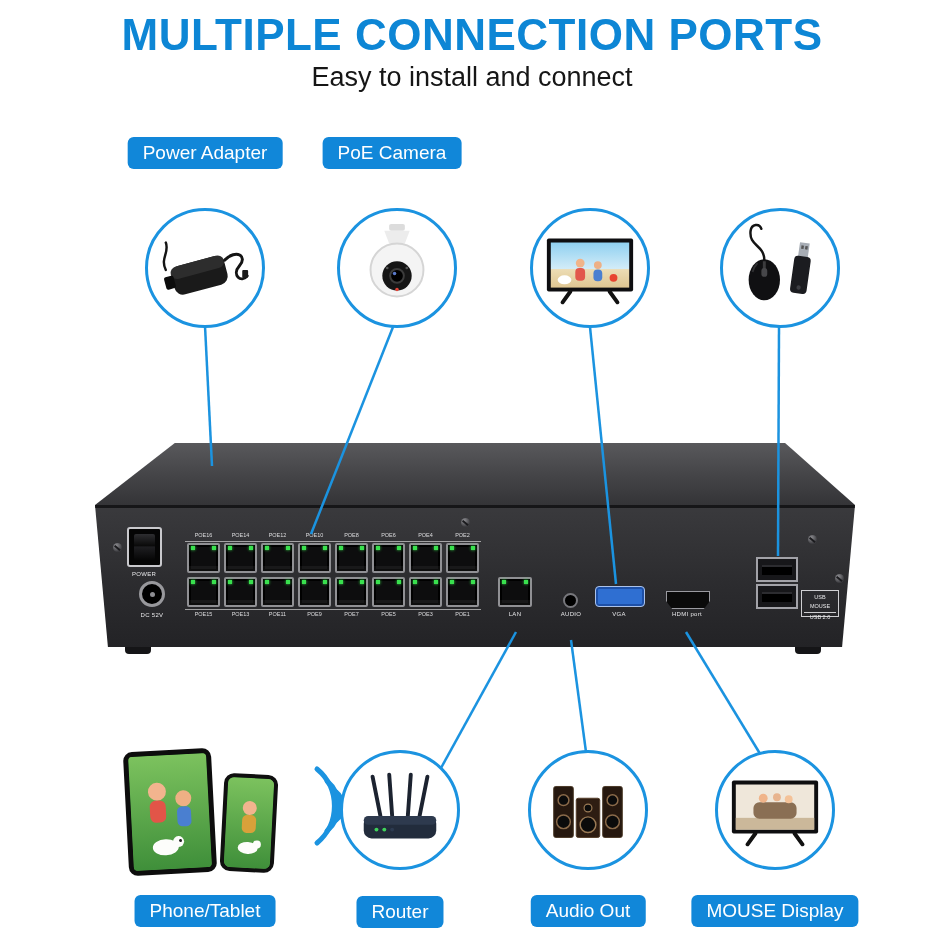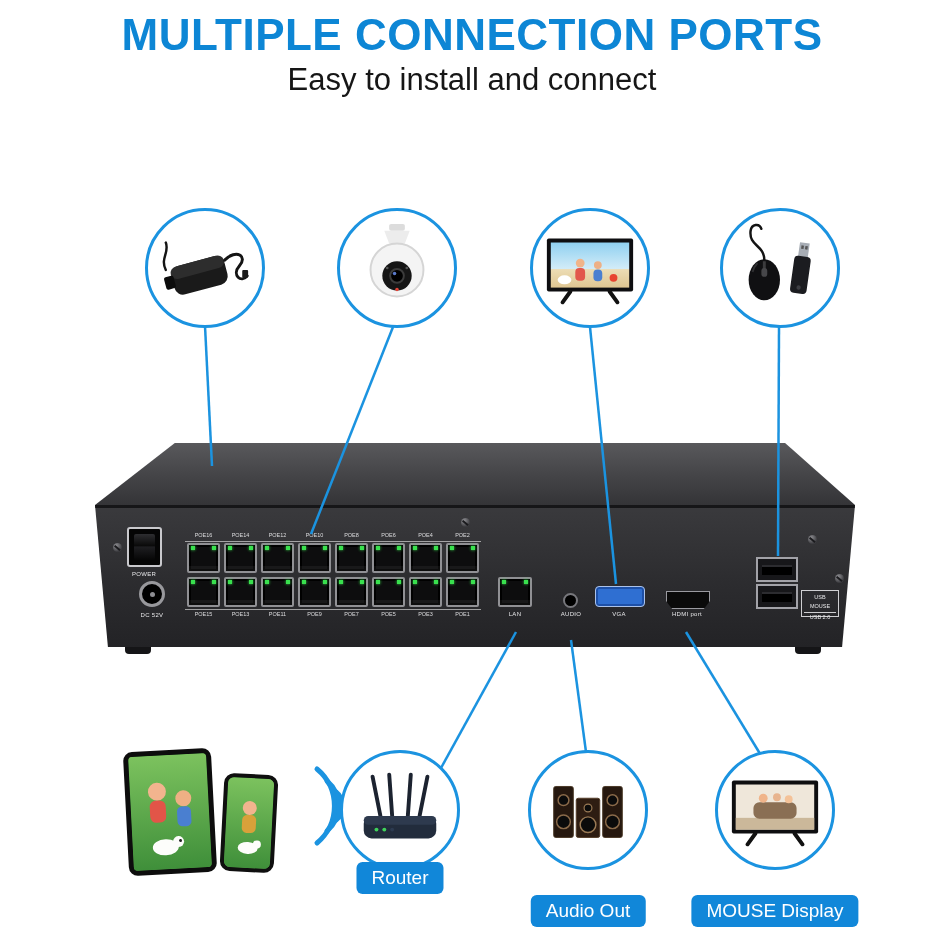--- a/index.html
+++ b/index.html
@@ -1,21 +1,21 @@
 <!DOCTYPE html>
 <html><head>
 <meta charset="utf-8">
 <style>
   html,body{margin:0;padding:0;}
   .page{position:relative;width:944px;height:950px;background:#ffffff;overflow:hidden;
         font-family:"Liberation Sans",sans-serif;}
   .title{position:absolute;top:10px;left:0;width:100%;margin:0;text-align:center;
          font-size:44px;font-weight:bold;color:#0d86d5;letter-spacing:.5px;}
   .subtitle{position:absolute;top:62px;left:0;width:100%;text-align:center;
-            font-size:31px;color:#161616;}
+            font-size:27px;color:#161616;}
   .pill{position:absolute;transform:translateX(-50%);background:#1187d9;color:#fff;
         font-size:19px;padding:5px 15px;border-radius:6px;white-space:nowrap;}
   .circle{position:absolute;width:114px;height:114px;border-radius:50%;
           border:3px solid #1b93e0;background:#fff;transform:translate(-50%,-50%);
           display:flex;align-items:center;justify-content:center;overflow:hidden;}
   .circle svg{width:98px;height:98px;}
   .overlay{position:absolute;left:0;top:0;width:950px;height:950px;pointer-events:none;}
   .overlay line{stroke:#1b93e0;stroke-width:2.5;}
   .overlay path.wifi{stroke:#1b93e0;stroke-width:5;fill:none;stroke-linecap:round;}
 
@@ -165,20 +165,22 @@
     <line x1="516" y1="632" x2="441" y2="768"></line>
     <line x1="571" y1="640" x2="586" y2="752"></line>
     <line x1="686" y1="632" x2="762" y2="757"></line>
     <g>
       <path class="wifi" d="M336 820 A18 18 0 0 0 336 792"></path>
       <path class="wifi" d="M327 831 A33 33 0 0 0 327 781"></path>
       <path class="wifi" d="M317 843 A48 48 0 0 0 317 769"></path>
     </g>
   </svg>
 
+  <div class="pill" style="left:205px;top:137px;">Power Adapter</div>
+  <div class="pill" style="left:392px;top:137px;">PoE Camera</div>
 
   <div class="circle" style="left:205px;top:268px;">
     <svg viewBox="0 0 100 100">
       <path d="M10 52 C4 40 14 34 10 24" stroke="#141414" stroke-width="2.5" fill="none" stroke-linecap="round"></path>
       <g transform="rotate(-15 46 56)">
         <rect x="16" y="42" width="56" height="30" rx="9" fill="#1a1a1a"></rect>
         <rect x="16" y="42" width="56" height="13" rx="7" fill="#2d2d2d"></rect>
         <rect x="8" y="50" width="10" height="13" rx="2" fill="#0c0c0c"></rect>
       </g>
       <path d="M70 42 C82 30 94 38 85 48 C77 57 87 66 93 58" stroke="#141414" stroke-width="3" fill="none" stroke-linecap="round"></path>
@@ -311,17 +313,18 @@
       <rect x="10" y="24" width="80" height="46" fill="#efe7da"></rect>
       <rect x="10" y="58" width="80" height="12" fill="#cbb89a"></rect>
       <rect x="28" y="42" width="44" height="17" rx="6" fill="#8a6f54"></rect>
       <circle cx="38" cy="38" r="4.5" fill="#f0b48a"></circle>
       <circle cx="52" cy="37" r="4" fill="#e8b48e"></circle>
       <circle cx="64" cy="39" r="4" fill="#f4c298"></circle>
       <path d="M30 74 l-8 11 M70 74 l8 11" stroke="#111" stroke-width="4" stroke-linecap="round"></path>
     </svg>
   </div>
 
-  <div class="pill" style="left:400px;top:862px;text-align:center;">Router</div>
+  <div class="pill" style="left:205px;top:895px;">Phone/Tablet</div>
+  <div class="pill" style="left:400px;top:896px;text-align:center;">Router</div>
   <div class="pill" style="left:588px;top:895px;">Audio Out</div>
   <div class="pill" style="left:775px;top:895px;">MOUSE Display</div>
 
 </div>
 
 </body></html>

